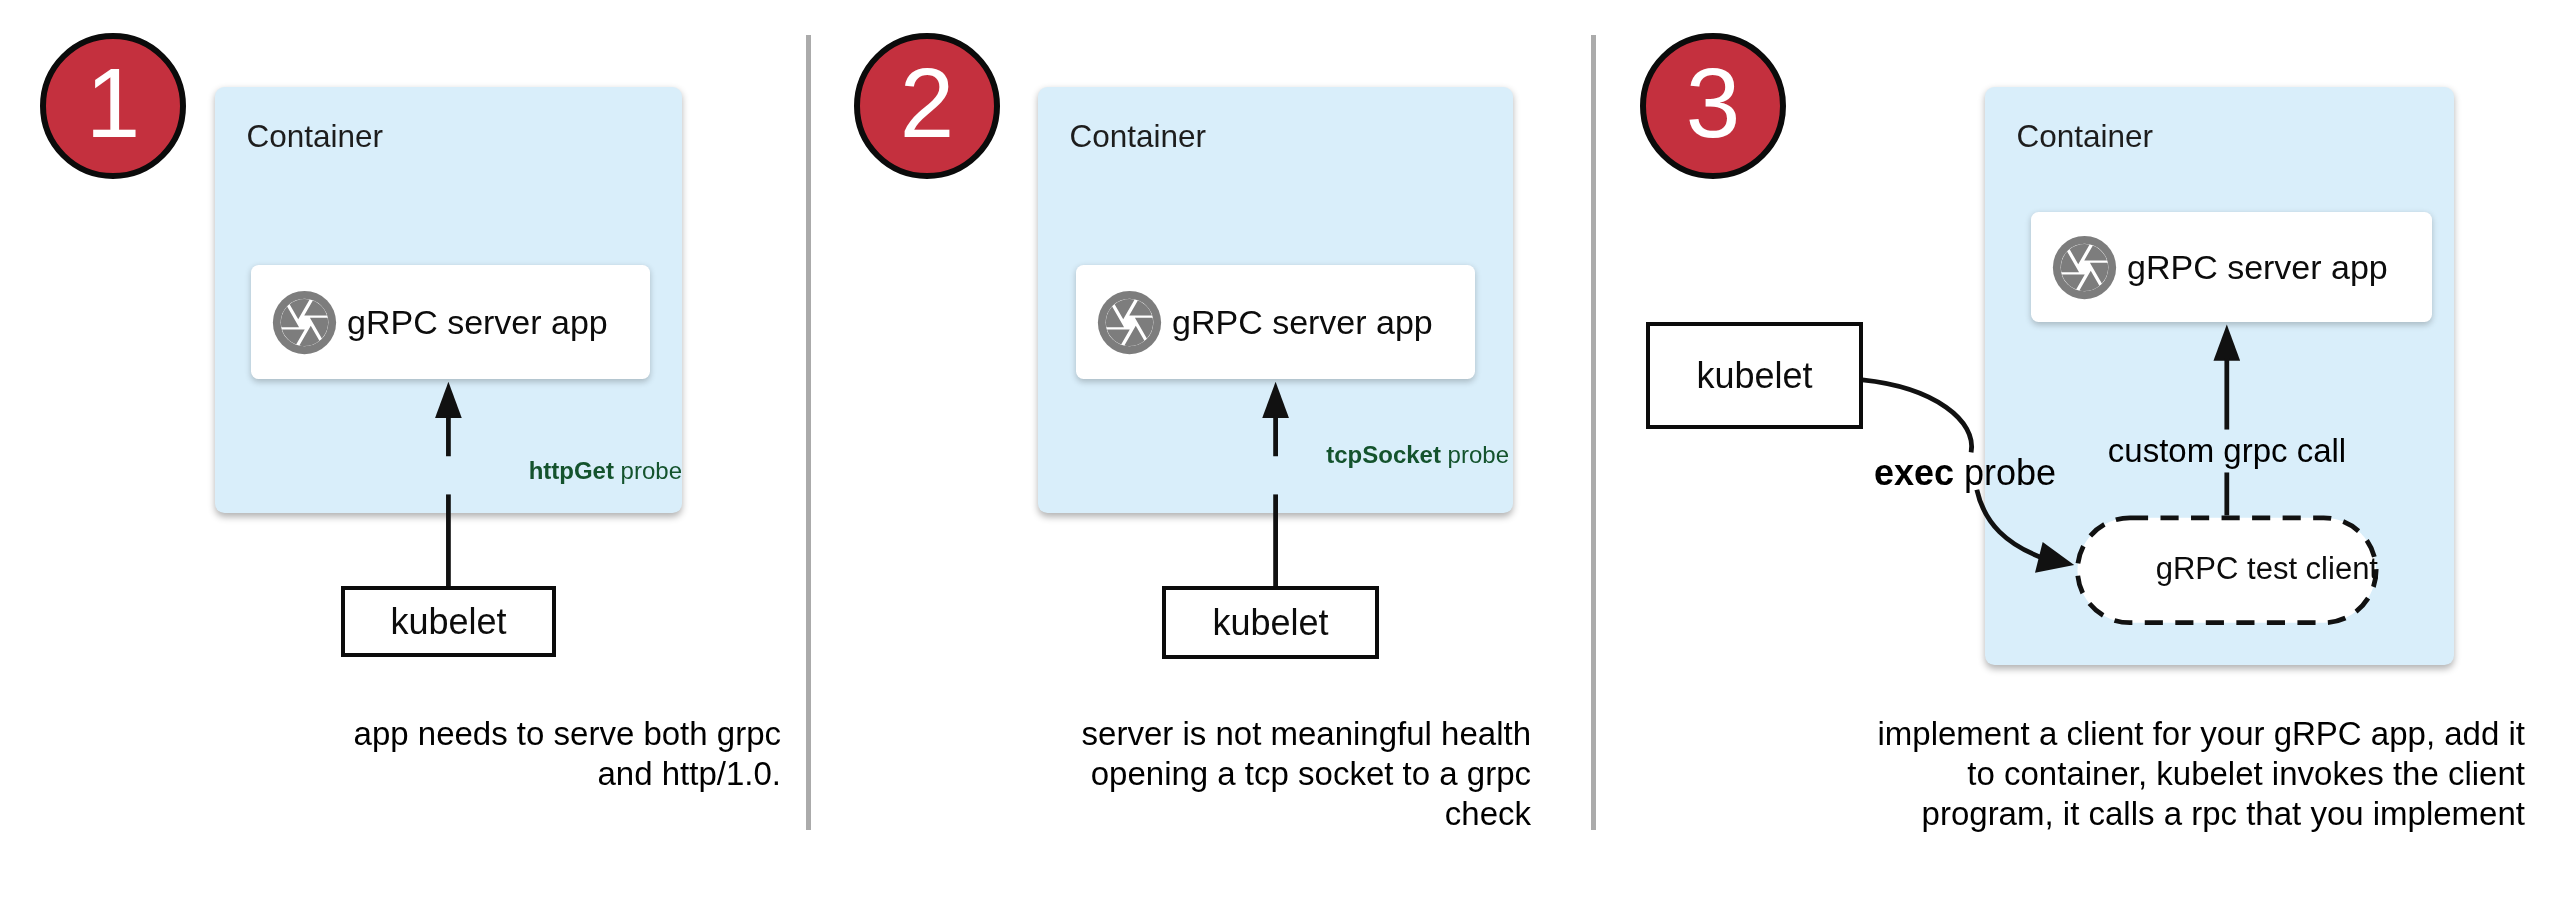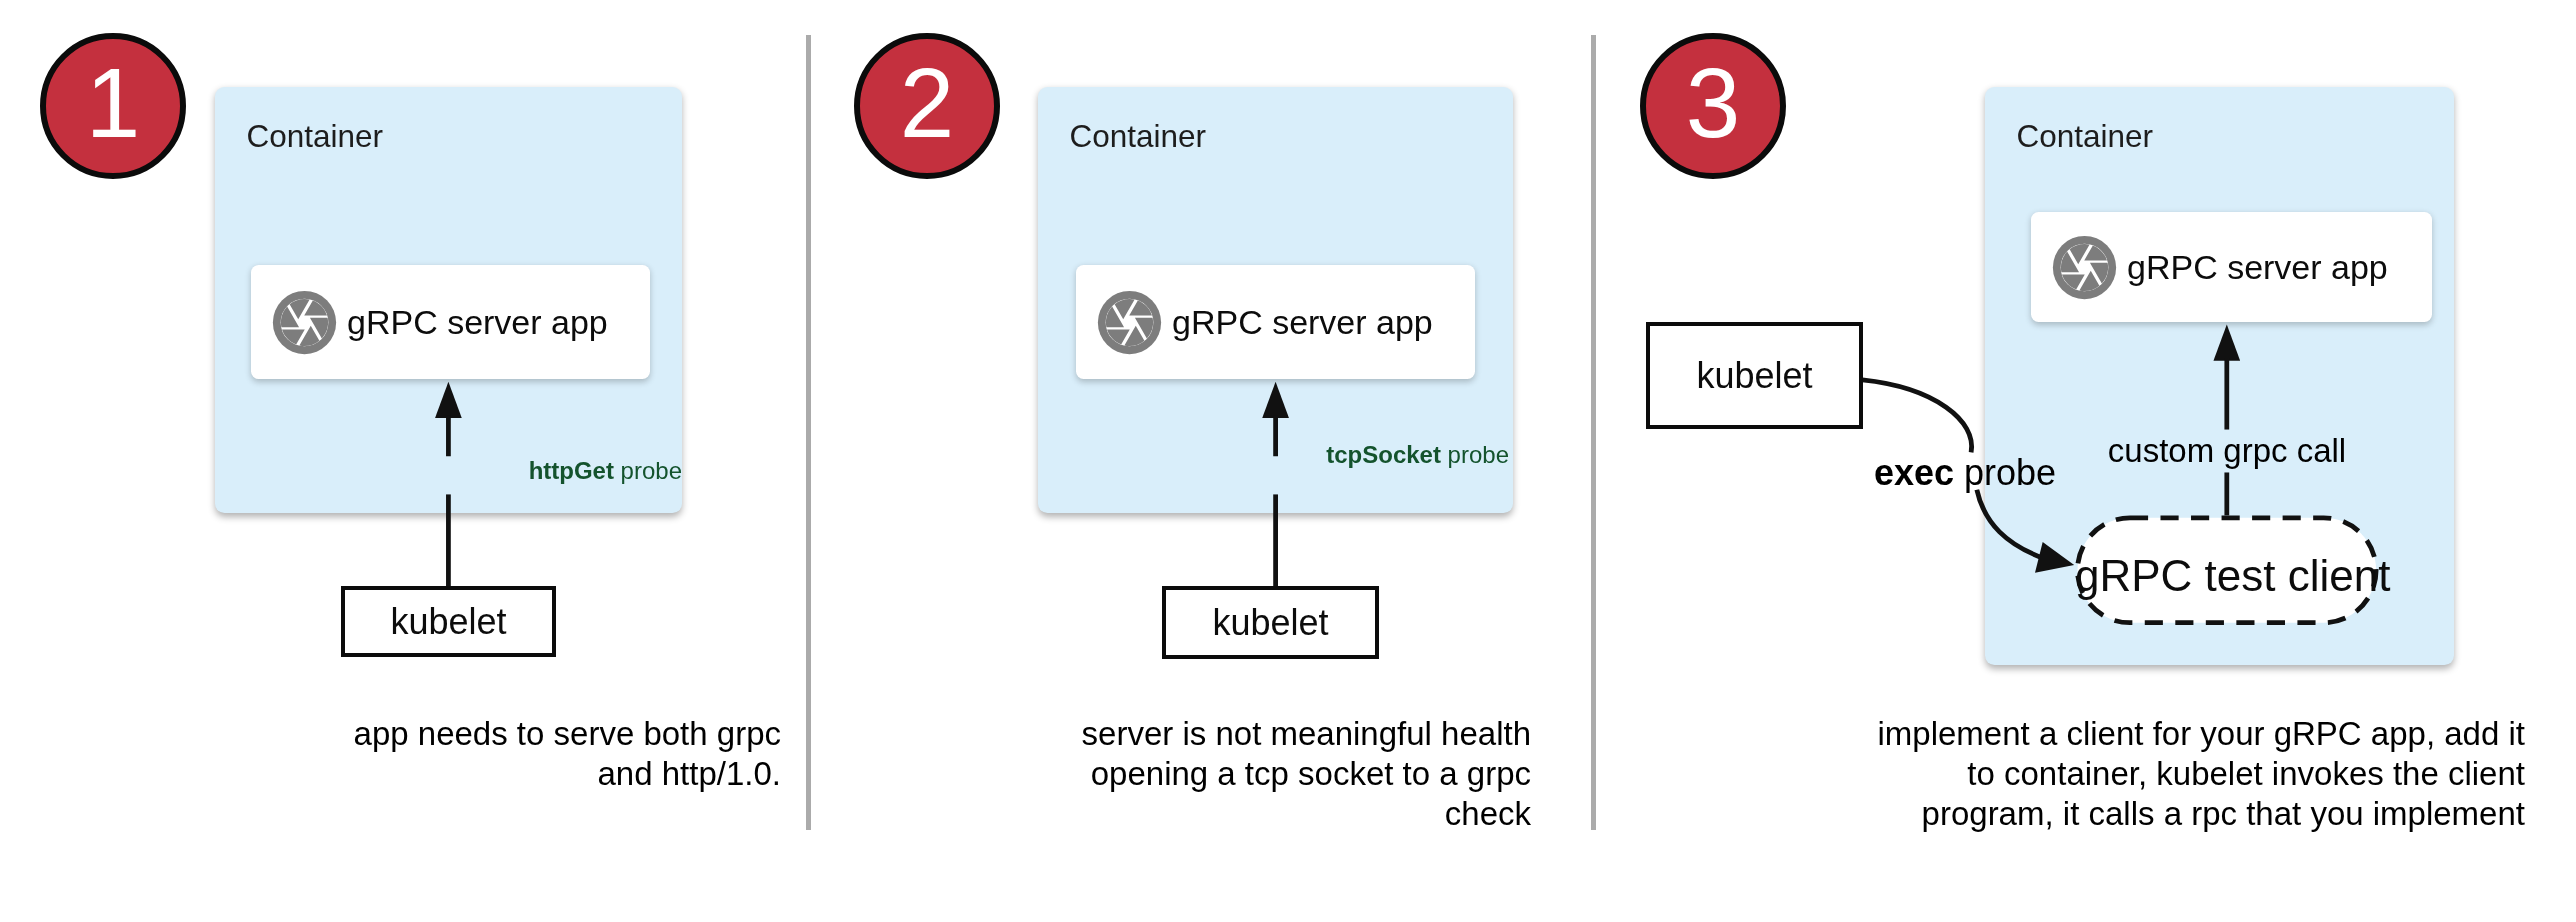--- a/index.html
+++ b/index.html
@@ -35,21 +35,21 @@
 
   .kubelet-box{position:absolute;background:#ffffff;border:4.8px solid #0b0b0b;
                display:flex;align-items:center;justify-content:center;z-index:3;}
   .kubelet-box span{font-size:36px;color:#0c0c0c;}
 
   .caption{position:absolute;text-align:right;font-size:33px;line-height:40px;color:#000;z-index:3;}
   .caption div{white-space:nowrap;}
 
   .float-label{position:absolute;text-align:center;color:#000;white-space:nowrap;z-index:4;}
 
-  .oval-label{position:absolute;text-align:left;font-size:44px;color:#0c0c0c;white-space:nowrap;z-index:4;}
+  .oval-label{position:absolute;text-align:right;font-size:31px;color:#0c0c0c;white-space:nowrap;z-index:4;}
 
   svg.overlay{position:absolute;left:0;top:0;z-index:2;pointer-events:none;}
   .wire{stroke:var(--ink);stroke-width:5;fill:none;}
   .head{fill:var(--ink);stroke:none;}
   .oval{fill:#ffffff;stroke:var(--ink);stroke-width:5;stroke-dasharray:19 13;}
 </style>
 </head>
 <body>
 
 <div class="stage">

